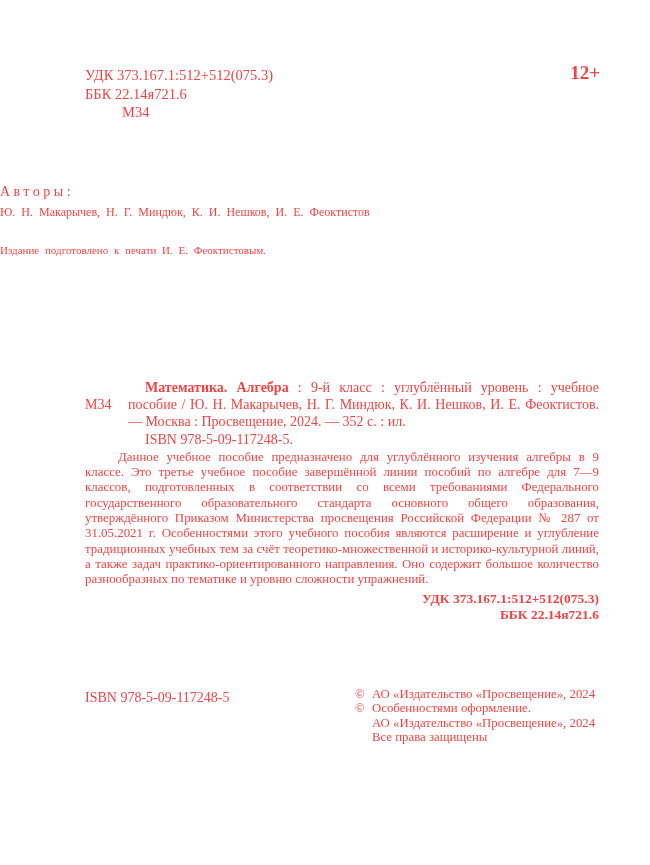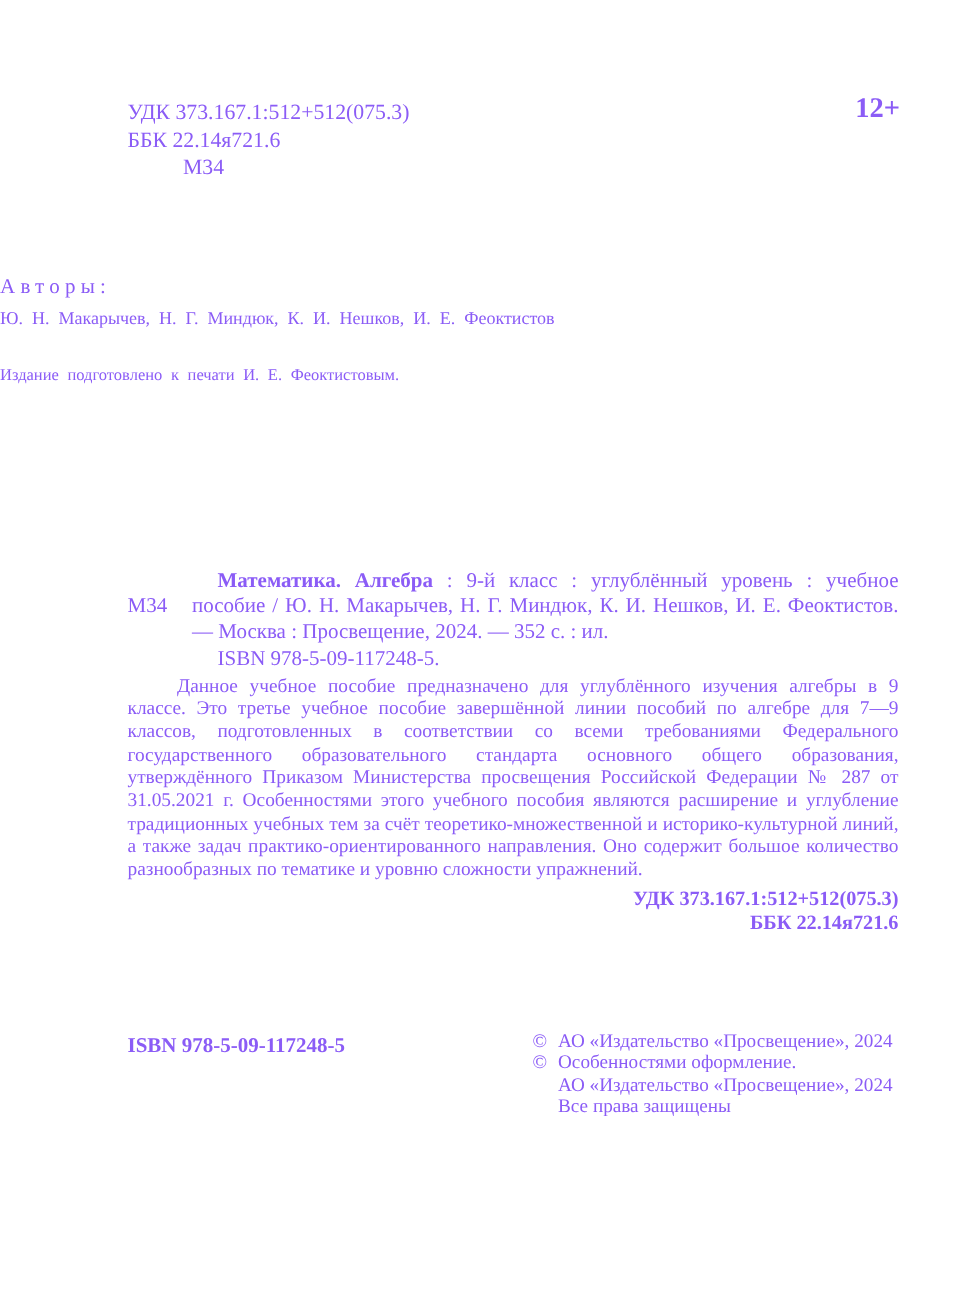--- a/index.html
+++ b/index.html
@@ -1,21 +1,21 @@
 <!DOCTYPE html>
 <html lang="ru"><head>
 <meta charset="utf-8">
 <style>
   html,body{margin:0;padding:0;background:#e8e8e8;}
   .page{
     position:relative;
     width:650px;height:865px;
     margin:0 auto;
     background:#ffffff;
-    color:#8b5cf6;
+    color:#ef4444;
     font-family:"Liberation Serif", serif;
     overflow:hidden;
   }
 
   
   .top-codes{
     position:absolute;left:85px;top:66px;
     font-size:14.5px;line-height:18.5px;
     white-space:nowrap;
   }
@@ -63,21 +63,21 @@
   .card-codes{
     margin-top:4px;text-align:right;
     font-weight:bold;font-size:13.5px;line-height:15.8px;
     white-space:nowrap;
   }
 
   
   .footer{position:absolute;left:85px;right:52px;top:687px;height:60px;}
   .footer-isbn{
     position:absolute;left:0;top:3px;
-    font-weight:bold;font-size:14px;white-space:nowrap;
+    font-weight:normal;font-size:14px;white-space:nowrap;
   }
   .copyright{
     position:absolute;left:270px;top:0;right:0;
     font-size:12.8px;line-height:14.3px;
   }
   .copy-line{display:flex;}
   .copy-line .c{width:17px;flex:none;}
   .copy-line .t{flex:1;}
 </style>
 </head>

